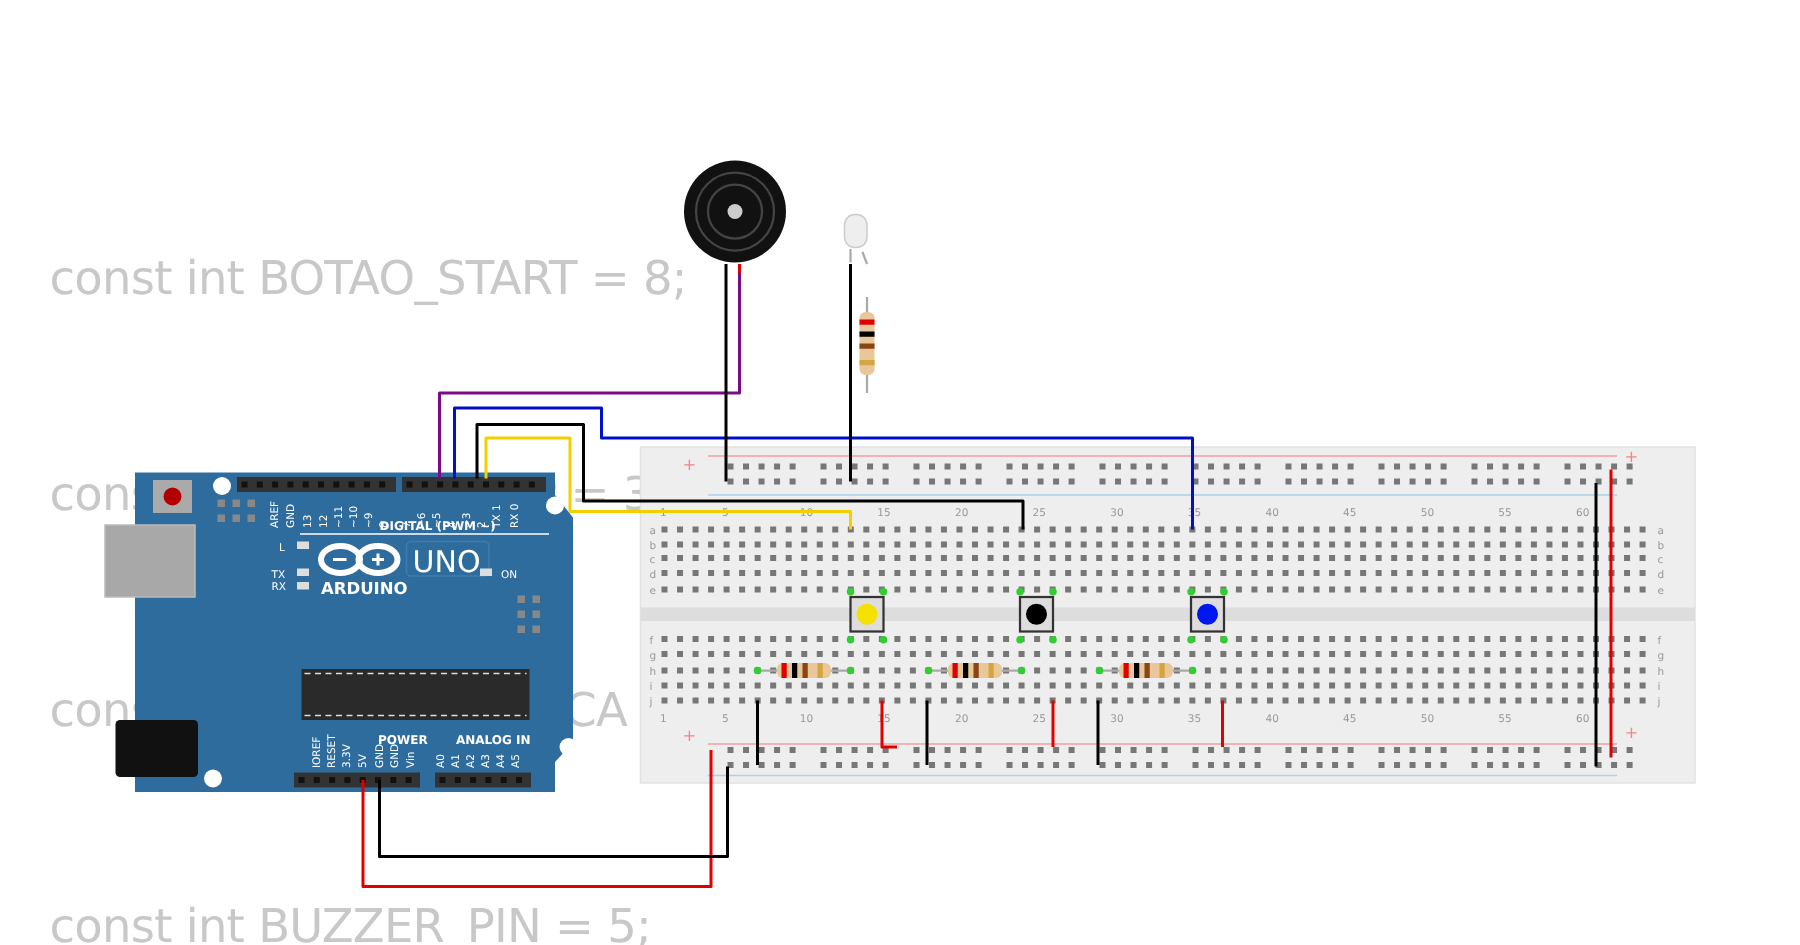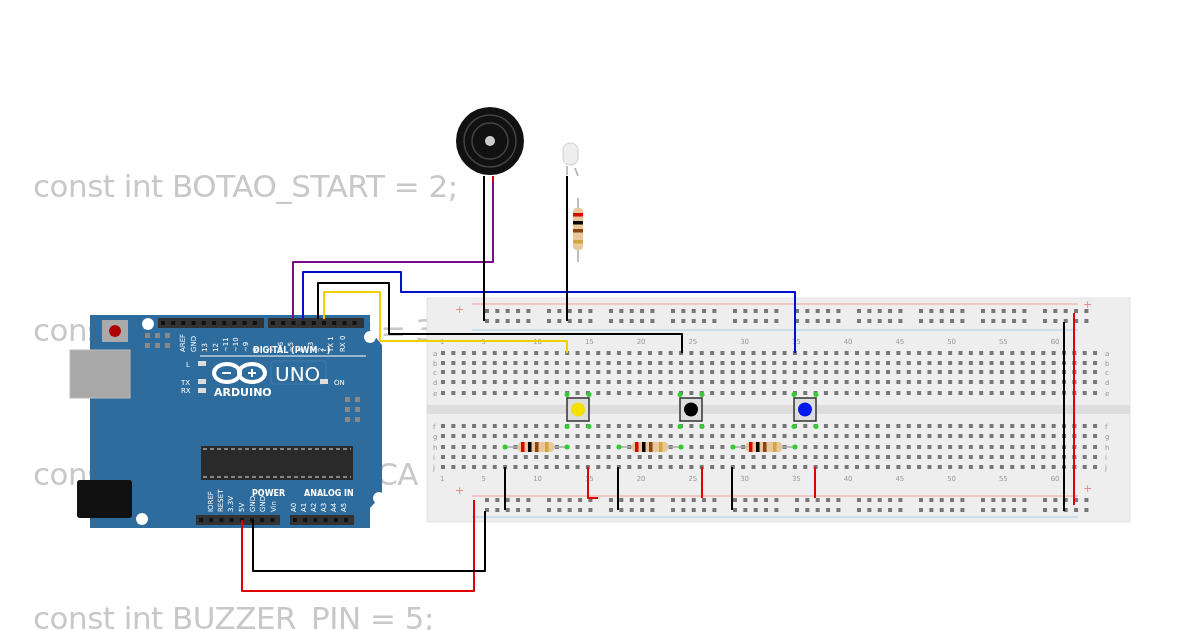--- a/index.html
+++ b/index.html
@@ -6,21 +6,21 @@
   body { width:1200px; height:630px; position:relative; overflow:hidden; font-family:"Liberation Sans", sans-serif; }
   #code { position:absolute; left:33px; top:66px; font-family:"DejaVu Sans", sans-serif; font-size:31px; color:#c8c8c8; line-height:48px; letter-spacing:-0.5px; white-space:pre; z-index:1; }
   #code .line { height:48px; }
   #scene { position:absolute; left:0; top:0; width:1200px; height:630px; z-index:2; }
   .svgtxt { font-family:"DejaVu Sans", sans-serif; }
 </style>
 </head>
 <body>
 
 <div id="code">
-  <div class="line">const int BOTAO_START = 2;</div>
+  <div class="line">const int BOTAO_START = 8;</div>
   <div class="line">const int BOTAO_STOP = 3;</div>
   <div class="line">const int BOTAO_SONECA = 4;</div>
   <div class="line">const int BUZZER_PIN = 5;</div>
   
   
   
   
   
   
   

